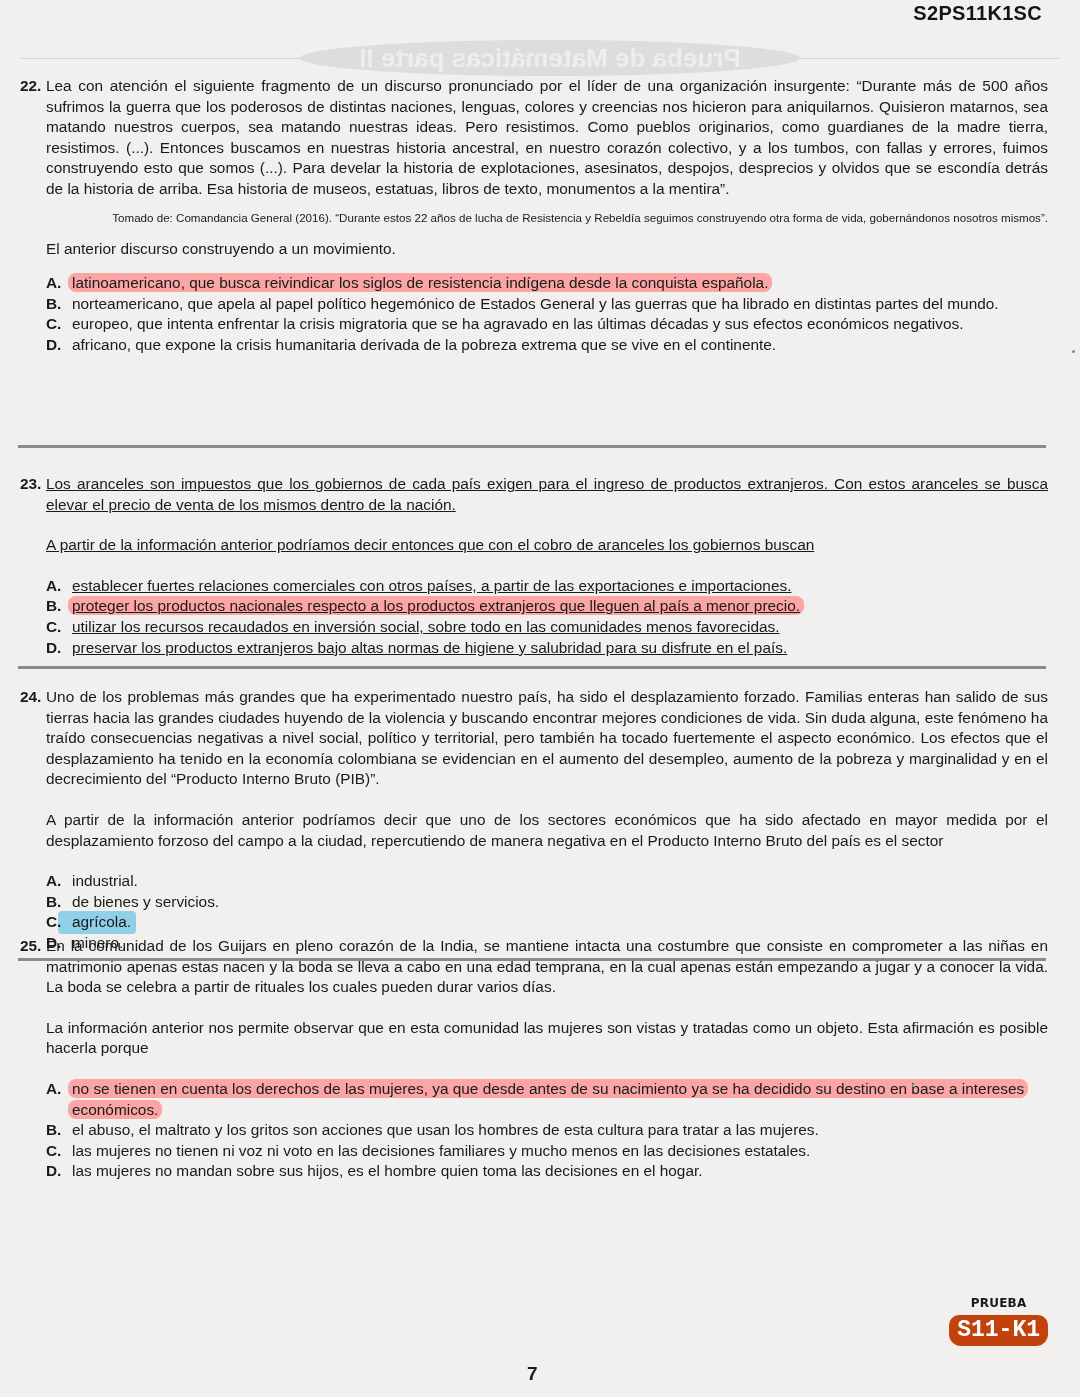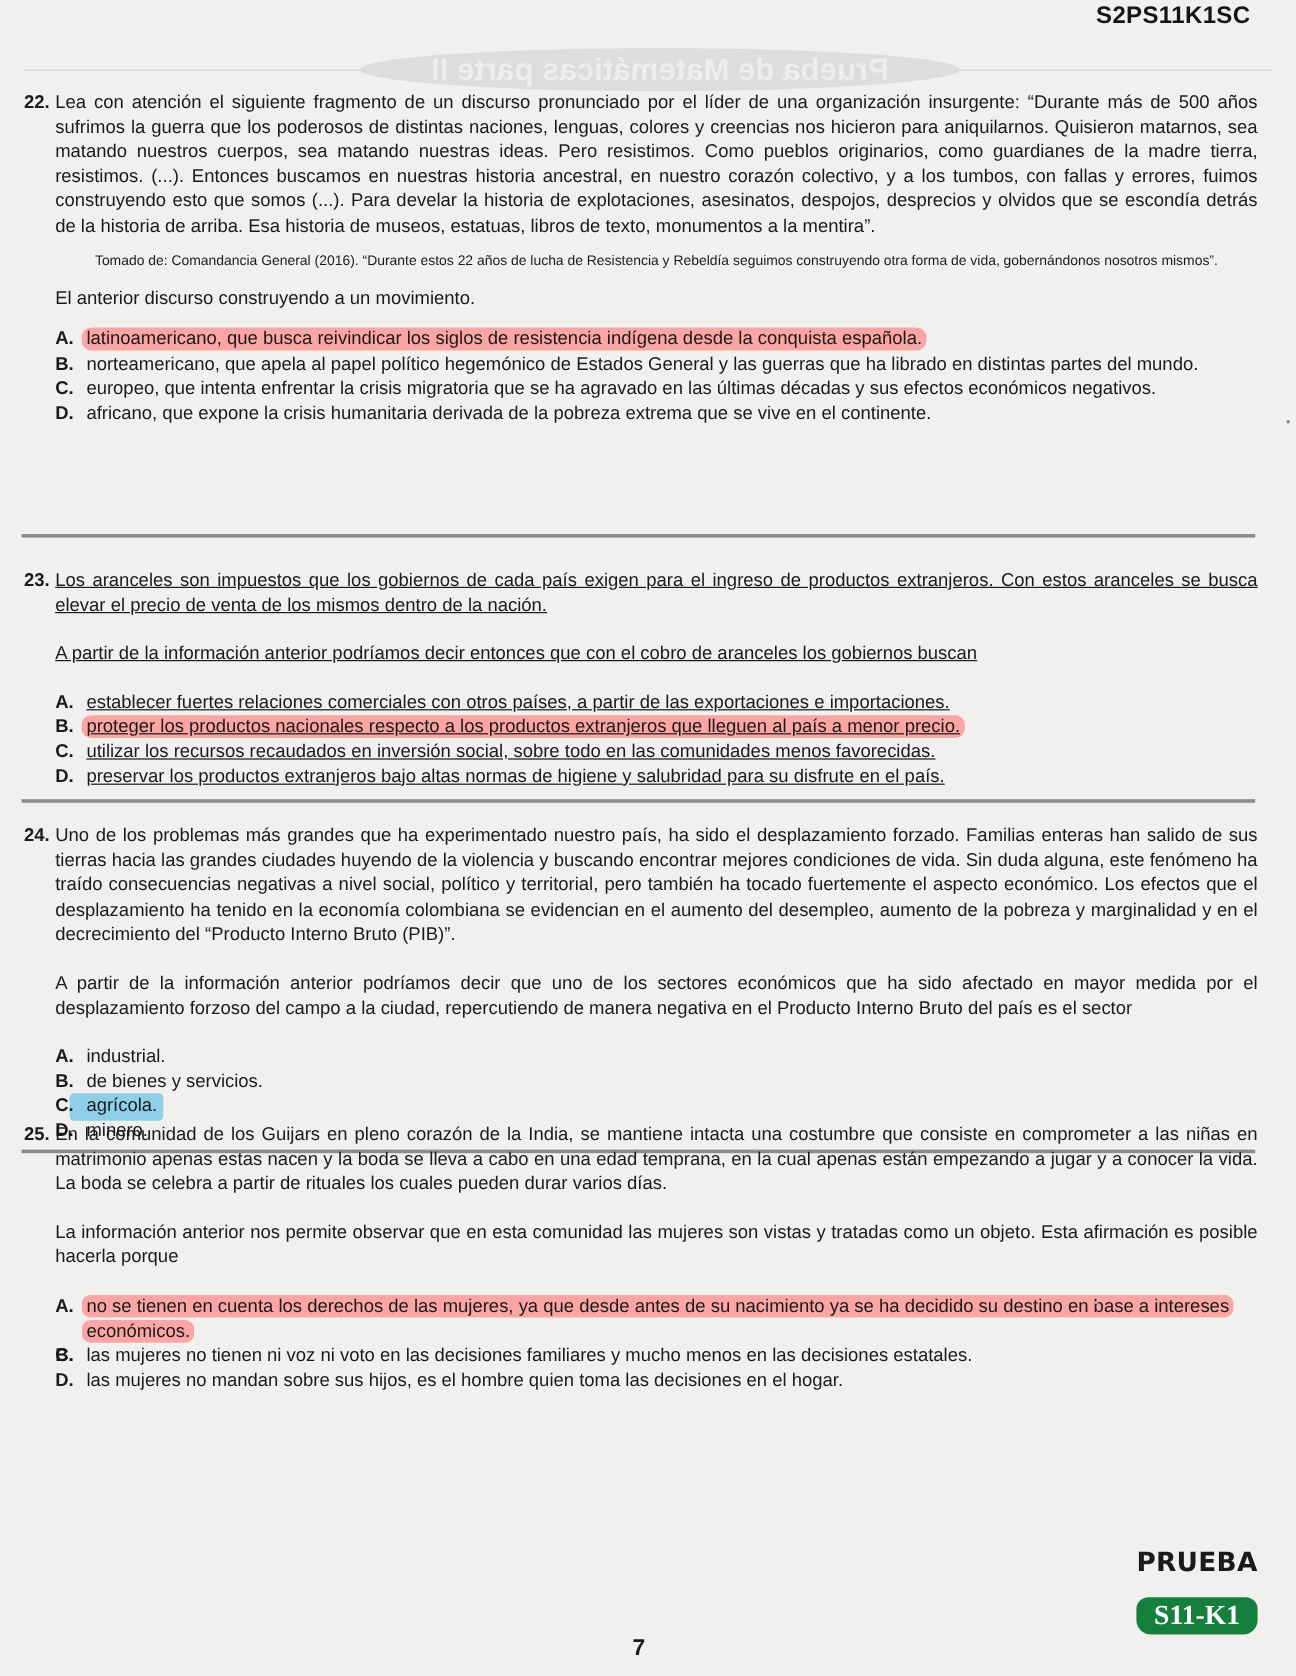--- a/index.html
+++ b/index.html
@@ -27,21 +27,21 @@
     position: absolute; top: 58px; left: 20px; right: 20px; height: 1px; background: #d6d5d2;
   }
   .q {
     position: absolute; left: 20px; right: 32px;
     font-size: 15.4px; line-height: 20.6px;
   }
   .q .num { font-weight: bold; position: absolute; left: 0; top: 0; }
   .q .body { margin-left: 26px; text-align: justify; }
   .q p { margin: 0; }
   .cite {
-    font-size: 11.6px; line-height: 15px; text-align: center; margin-top: 10px;
+    font-size: 11.6px; line-height: 15px; text-align: right; margin-top: 10px;
   }
   .prompt { margin-top: 16px; }
   .options { margin-top: 16px; }
   .opt { position: relative; padding-left: 26px; }
   .opt .letter { position: absolute; left: 0; top: 0; font-weight: bold; }
   .hl-y {
     background: #fca5a5;
     border-radius: 8px;
     box-decoration-break: clone; -webkit-box-decoration-break: clone;
     padding: 1px 4px; margin-left: -4px;
@@ -51,24 +51,24 @@
     content: ""; position: absolute; left: -14px; top: -1px; bottom: -1px; right: -5px;
     background: #8fcfe8; border-radius: 4px; z-index: -1;
   }
   .sep {
     position: absolute; left: 18px; right: 34px; height: 3px; background: #8e8c8a;
   }
   .page-num {
     position: absolute; top: 1363px; left: 527px; font-size: 19px; font-weight: bold;
   }
   .badge-wrap { position: absolute; top: 1293px; right: 32px; text-align: center; }
-  .badge-title { font-size: 22px; font-weight: bold; letter-spacing: 0.2px; line-height: 20px; font-family: "DejaVu Sans", sans-serif; }
+  .badge-title { font-size: 12px; font-weight: bold; letter-spacing: 0.2px; line-height: 20px; font-family: "DejaVu Sans", sans-serif; }
   .badge {
-    margin-top: 18px; background: #15803d; color: #fff;
-    font-family: Liberation Serif, serif; font-weight: bold; font-size: 23px;
+    margin-top: 2px; background: #c2410c; color: #fff;
+    font-family: Liberation Mono, monospace; font-weight: bold; font-size: 23px;
     padding: 2px 8px 3px; border-radius: 10px 10px 12px 12px;
   }
   .stray { position: absolute; width: 3px; height: 3px; border-radius: 50%; background: #888; }
 </style>
 </head>
 <body>
 
 <div class="code">S2PS11K1SC</div>
 <div class="wm-line"></div>
 <div class="watermark">Prueba de Matemáticas parte II</div>
@@ -161,20 +161,21 @@
     <p>En la comunidad de los Guijars en pleno corazón de la India, se mantiene intacta una costumbre que consiste en comprometer a las niñas en matrimonio apenas estas nacen y la boda se lleva a cabo en una edad temprana, en la cual apenas están empezando a jugar y a conocer la vida. La boda se celebra a partir de rituales los cuales pueden durar varios días.</p>
     <p class="prompt" style="margin-top:20px;">La información anterior nos permite observar que en esta comunidad las mujeres son vistas y tratadas como un objeto. Esta afirmación es posible hacerla porque</p>
   </div>
   <div class="options" style="margin-left:26px;margin-top:20px;">
     <div class="opt">
       <span class="letter">A.</span>
       <span class="hl-y">no se tienen en cuenta los derechos de las mujeres, ya que desde antes de su nacimiento ya se ha decidido su destino en base a intereses económicos.</span>
     </div>
     <div class="opt">
       <span class="letter">B.</span>
+      <span>el abuso, el maltrato y los gritos son acciones que usan los hombres de esta cultura para tratar a las mujeres.</span>
     </div>
     <div class="opt">
       <span class="letter">C.</span>
       <span>las mujeres no tienen ni voz ni voto en las decisiones familiares y mucho menos en las decisiones estatales.</span>
     </div>
     <div class="opt">
       <span class="letter">D.</span>
       <span>las mujeres no mandan sobre sus hijos, es el hombre quien toma las decisiones en el hogar.</span>
     </div>
   </div>

